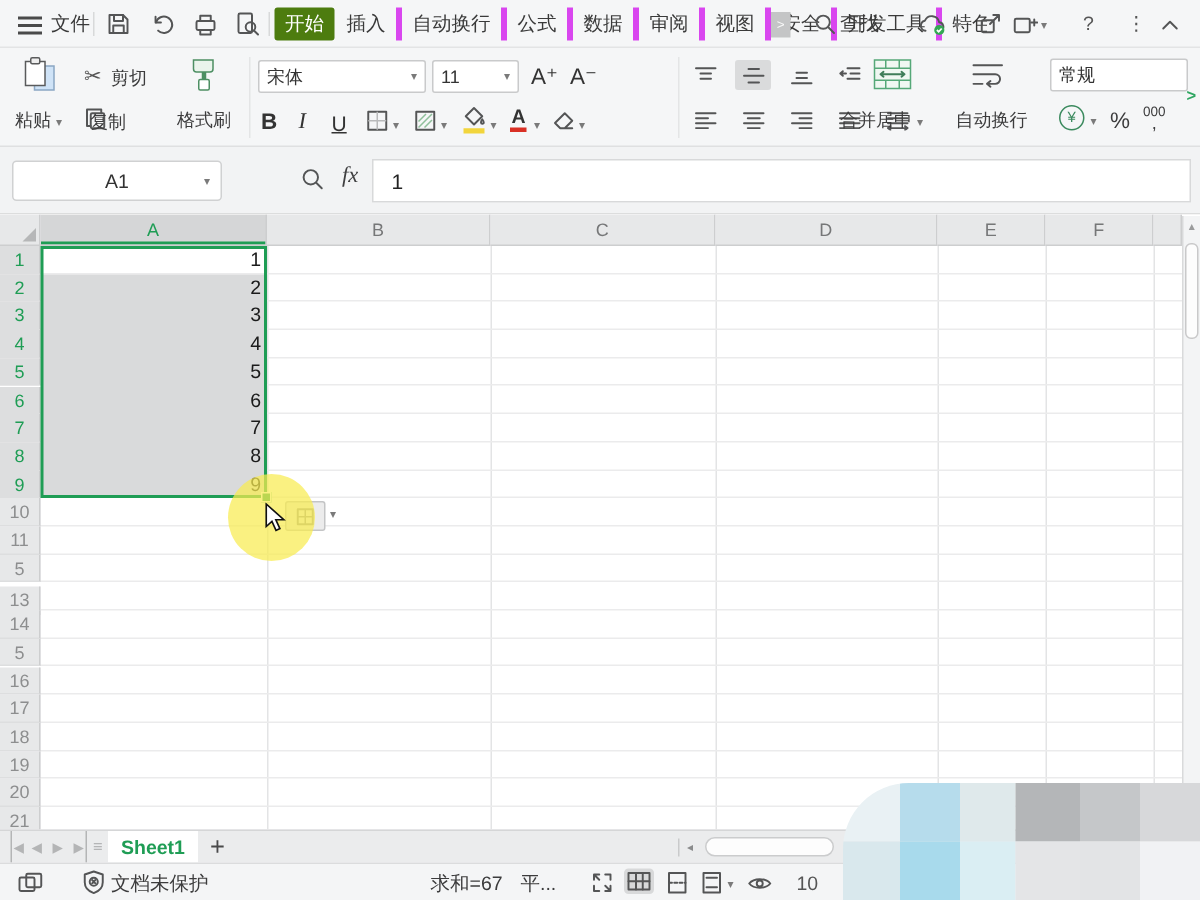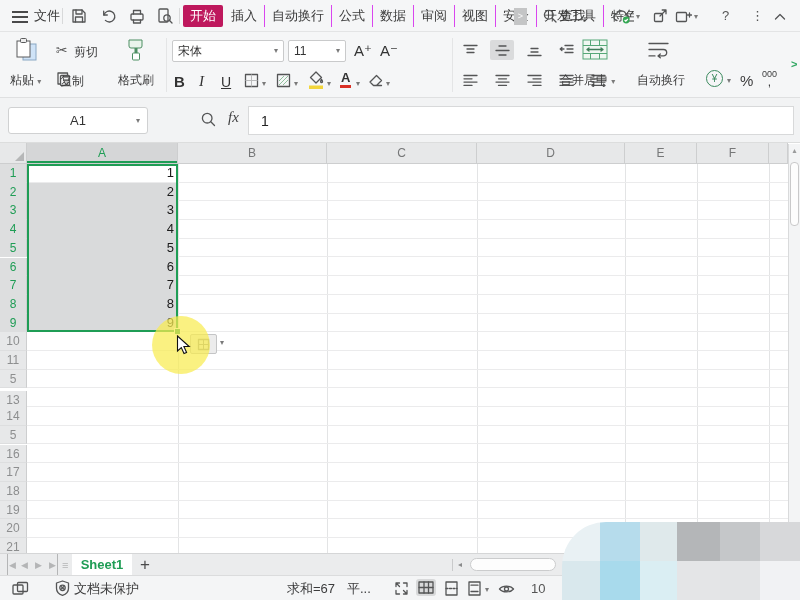--- a/index.html
+++ b/index.html
@@ -9,22 +9,22 @@
   .abs{position:absolute;}
   svg{display:block;}
   .ic{stroke:#545556;fill:none;stroke-width:1.3;stroke-linecap:round;stroke-linejoin:round;}
   .dd{font-size:8px;color:#7a7a7a;line-height:1;}
   
   #menubar{position:absolute;left:0;top:0;width:800px;height:32px;background:#f5f6f7;border-bottom:1px solid #e3e4e5;padding-left:23px;}
   .burger{position:absolute;left:12px;top:11px;width:16px;height:2px;background:#4a4a4a;box-shadow:0 5px 0 #4a4a4a,0 10px 0 #4a4a4a;}
   .mlabel{font-size:13px;color:#3a3a3a;line-height:32px;}
   .vsep{position:absolute;top:8px;width:1px;height:16px;background:#d8d9da;}
   #menu-tabs{position:absolute;left:183px;top:0;height:32px;display:flex;align-items:center;}
-  .tab{font-size:13px;color:#3a3a3a;padding:2px 7px;border-right:1px solid #d946ef;white-space:nowrap;cursor:default;}
-  .tab.active{background:#be185d;color:#fff;border-radius:2px;border-right:none;margin-right:1px;}
+  .tab{font-size:13px;color:#3a3a3a;padding:2px 7px;border-right:4px solid #d946ef;white-space:nowrap;cursor:default;}
+  .tab.active{background:#4d7c0f;color:#fff;border-radius:2px;border-right:none;margin-right:1px;}
   .tab.clipped{max-width:30px;overflow:hidden;border-right:none;padding-right:0;}
   .tab-overflow{position:absolute;left:514px;top:8px;width:13px;height:17px;background:#c4c5c6;color:#fafafa;
     font-size:9px;text-align:center;line-height:17px;}
   
   #ribbon{position:absolute;left:0;top:32px;width:800px;height:66px;background:#f5f6f7;border-bottom:1px solid #dfe0e1;}
   .rlabel{font-size:12px;color:#3c3c3d;white-space:nowrap;}
   .inputbox{position:absolute;height:22px;background:#fff;border:1px solid #c9cacb;border-radius:2px;font-size:12px;
     color:#333;display:flex;align-items:center;padding:0 5px;justify-content:space-between;}
   .rsep{position:absolute;top:6px;width:1px;height:54px;background:#e4e5e6;}
   .algn{position:absolute;width:24px;height:20px;display:flex;align-items:center;justify-content:center;border-radius:2px;}
@@ -294,20 +294,23 @@
         </svg>
       </span>
     <span class="abs rlabel" style="left:560px;top:40px;"><span>合并居中</span> <span class="dd">▾</span></span>
     <span class="abs" style="left:648px;top:9px;">
       <svg width="22" height="18">
           <path class="ic" d="M1 2.5h19M1 8.5h14.5a3.2 3.2 0 0 1 0 6.4H10M10 14.9l2.3-1.9M10 14.9l2.3 1.9M1 14.9h6"></path>
         </svg>
       </span>
     <span class="abs rlabel" style="left:637px;top:40px;">自动换行</span>
 
+    <div class="inputbox" style="left:700px;top:7px;width:92px;">
+      <span>常规</span>
+      </div>
     <span class="abs" style="left:706px;top:38px;width:17px;height:17px;border:1.3px solid #3b8a5e;border-radius:50%;color:#3b8a5e;font-size:10px;text-align:center;line-height:15px;">¥</span>
     <span class="abs dd" style="left:727px;top:45px;">▾</span>
     <span class="abs" style="left:740px;top:40px;font-size:15px;color:#3c3c3d;">%</span>
     <span class="abs" style="left:762px;top:38px;font-size:9px;color:#3c3c3d;line-height:8px;text-align:center;"><span>000</span><br><span style="font-size:12px;">,</span></span>
     <span class="abs" style="left:791px;top:26px;font-size:11px;color:#2fa661;font-weight:bold;">&gt;</span>
   </div>
 
   <div id="formulabar">
     <div id="namebox">
       <span>A1</span>

